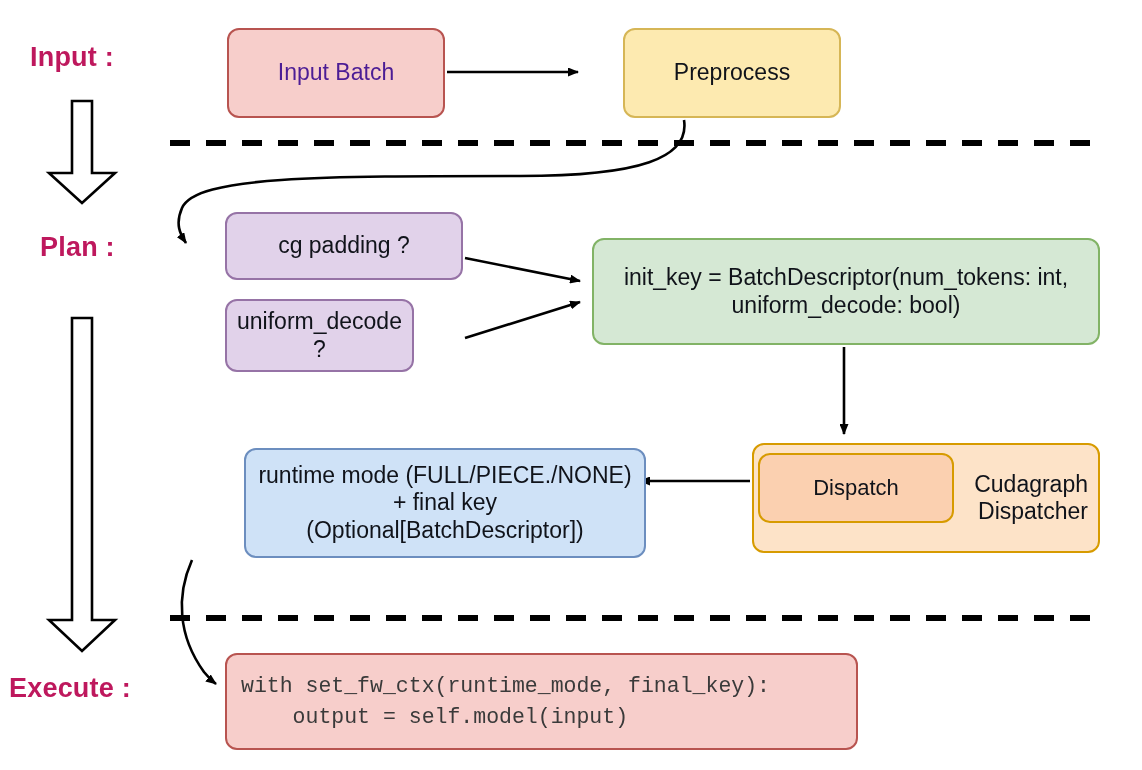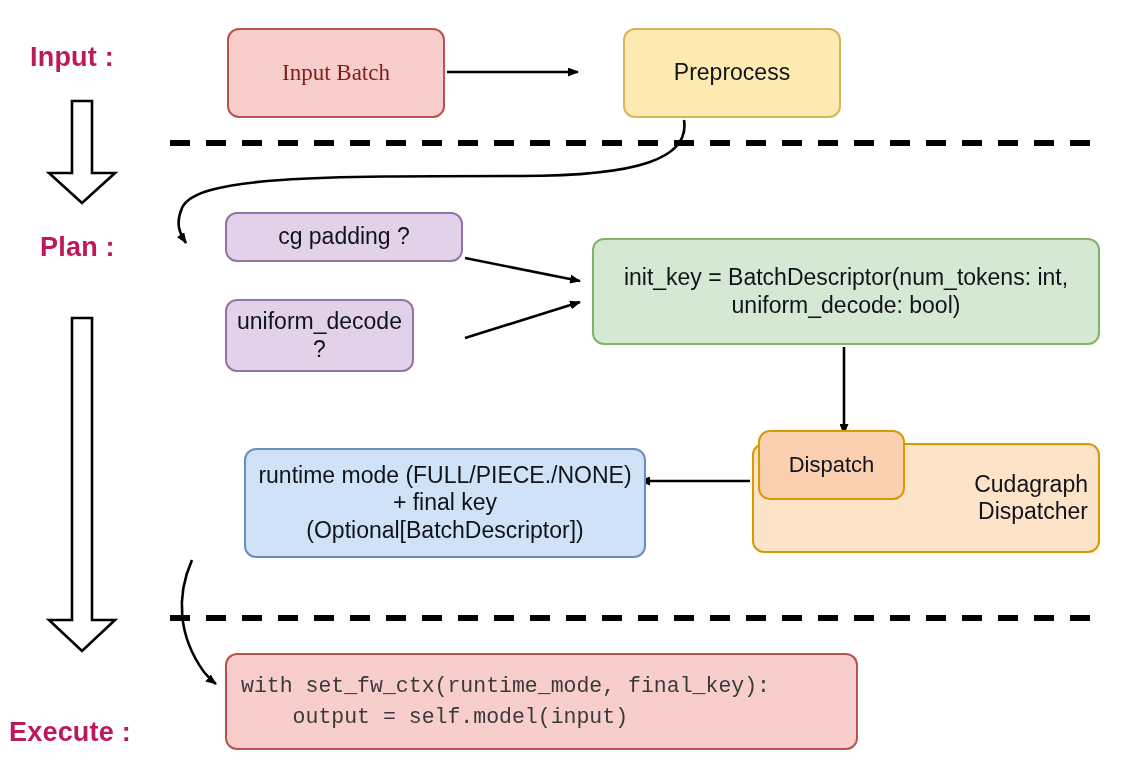--- a/index.html
+++ b/index.html
@@ -9,38 +9,38 @@
   svg.layer{position:absolute;left:0;top:0;width:1142px;height:770px;overflow:visible;}
   .stage-label{position:absolute;font-weight:bold;font-size:27px;color:#be185d;
        letter-spacing:.2px;white-space:nowrap;}
   .node{position:absolute;box-sizing:border-box;display:flex;align-items:center;
        justify-content:center;text-align:center;border-radius:12px;border:2px solid;
        font-size:23px;line-height:1.18;padding:4px 10px;}
   .node.small{font-size:22px;}
   .code{font-family:"Liberation Mono","DejaVu Sans Mono",monospace;font-size:21.5px;
        line-height:1.42;text-align:left;justify-content:flex-start;white-space:pre;
        color:#3a3a3a;padding:10px 14px;}
-  .n-input{background:#f7cecb;border-color:#b85450;color:#7f1d1d;font-family:Liberation Serif, serif;}
+  .n-input{background:#f7cecb;border-color:#b85450;color:#4c1d95;}
   .n-pre{background:#fdeab0;border-color:#d6b656;color:#10131a;}
   .n-purple{background:#e1d2ea;border-color:#9673a6;color:#10131a;}
   .n-green{background:#d5e8d4;border-color:#82b366;color:#10131a;}
   .n-blue{background:#cfe2f7;border-color:#6c8ebf;color:#10131a;}
   .n-orange-outer{background:#fde3c8;border-color:#d79b00;color:#10131a;
        align-items:center;justify-content:flex-end;}
   .n-orange-inner{background:#fbd0b0;border-color:#d79b00;color:#10131a;}
   .n-code{background:#f7cecb;border-color:#b85450;}
 </style>
 </head>
 <body>
 
 <div id="stage">
 
   <div class="stage-label" style="left:30px;top:42px;">Input :</div>
   <div class="stage-label" style="left:40px;top:232px;">Plan :</div>
-  <div class="stage-label" style="left:9px;top:673px;margin-top:44px;">Execute :</div>
+  <div class="stage-label" style="left:9px;top:673px;">Execute :</div>
 
   <svg class="layer" viewBox="0 0 1142 770">
     <defs>
       <marker id="ah" markerWidth="11" markerHeight="9" refX="10" refY="4.5" orient="auto" markerUnits="userSpaceOnUse">
         <path d="M0,0 L11,4.5 L0,9 z" fill="#000"></path>
       </marker>
     </defs>
 
     <line x1="170" y1="143" x2="1098" y2="143" stroke="#000" stroke-width="6" stroke-dasharray="20 16" stroke-linecap="butt"></line>
     <line x1="170" y1="618" x2="1098" y2="618" stroke="#000" stroke-width="6" stroke-dasharray="20 16" stroke-linecap="butt"></line>
@@ -65,21 +65,21 @@
   </svg>
 
   <div class="node n-input" style="left:227px;top:28px;width:218px;height:90px;">
     <span>Input Batch</span>
   </div>
 
   <div class="node n-pre" style="left:623px;top:28px;width:218px;height:90px;">
     <span>Preprocess</span>
   </div>
 
-  <div class="node n-purple" style="left:225px;top:212px;width:238px;height:50px;">
+  <div class="node n-purple" style="left:225px;top:212px;width:238px;height:68px;">
     <span>cg padding ?</span>
   </div>
 
   <div class="node n-purple" style="left:225px;top:299px;width:189px;height:73px;">
     <span>uniform_decode ?</span>
   </div>
 
   <div class="node n-green" style="left:592px;top:238px;width:508px;height:107px;
        flex-direction:column;justify-content:center;">
     <span>init_key = BatchDescriptor(num_tokens: int,</span>
@@ -91,21 +91,21 @@
     <span>runtime mode (FULL/PIECE./NONE)</span>
     <span>+ final key (Optional[BatchDescriptor])</span>
   </div>
 
   <div class="node n-orange-outer" style="left:752px;top:443px;width:348px;height:110px;
        flex-direction:column;align-items:flex-end;justify-content:center;">
     <span>Cudagraph</span>
     <span>Dispatcher</span>
   </div>
 
-  <div class="node n-orange-inner small" style="left:758px;top:430px;width:147px;height:70px;text-align:right;">
+  <div class="node n-orange-inner small" style="left:758px;top:453px;width:196px;height:70px;text-align:right;">
     <span>Dispatch</span>
   </div>
 
   <div class="node n-code code" style="left:225px;top:653px;width:633px;height:97px;
        flex-direction:column;align-items:flex-start;justify-content:center;">
     <span>with set_fw_ctx(runtime_mode, final_key):</span>
     <span>    output = self.model(input)</span>
   </div>
 
 </div>

